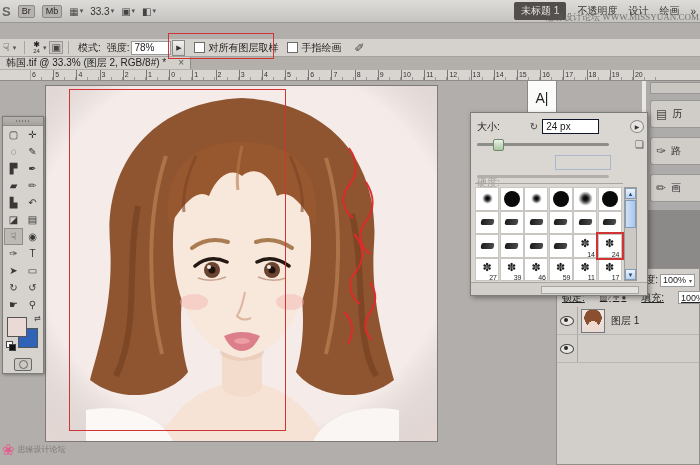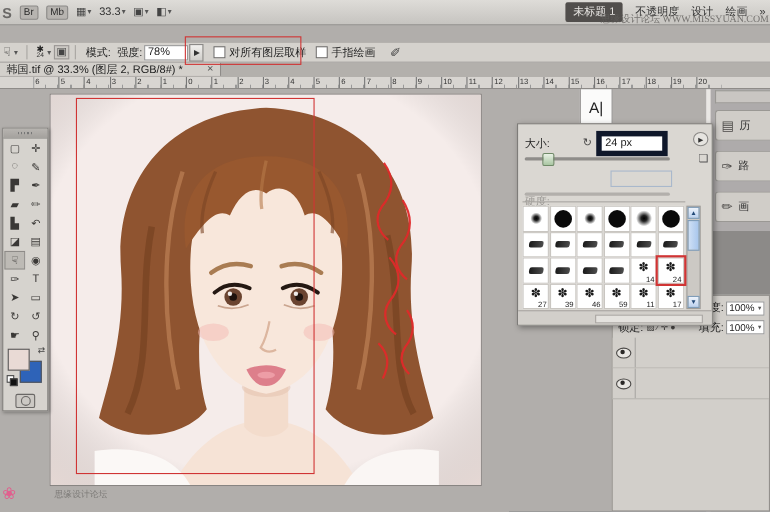--- a/index.html
+++ b/index.html
@@ -46,39 +46,39 @@
     padding:0 2px;display:flex;align-items:center;}
   .spin{width:11px;height:14px;border:1px solid #8c8a88;background:linear-gradient(#f2f1ef,#cfcdc9);
     font-size:7px;color:#333;display:flex;align-items:center;justify-content:center;margin-left:1px;}
   .cb{width:9px;height:9px;background:#fff;border:1px solid #6e6c6a;margin:0 3px 0 9px;flex:none;}
   .red-rect-options{position:absolute;left:168px;top:33px;width:104px;height:24px;
     border:1px solid #d03434;z-index:45;pointer-events:none;}
   
   .tabbar{position:absolute;left:0;top:56px;width:700px;height:14px;background:#b3b0ac;
     border-bottom:1px solid #8e8b88;z-index:20;}
   .doc-tab{position:absolute;left:0;top:0;height:13px;background:#d3d0cb;border-right:1px solid #8e8b88;
-    display:flex;align-items:center;gap:22px;padding:0 6px;font-size:10px;white-space:nowrap;}
+    display:flex;align-items:center;gap:12px;padding:0 6px;font-size:10px;white-space:nowrap;}
   .tab-close{font-size:10px;color:#555;}
   
   .ruler{position:absolute;left:0;top:70px;width:700px;height:10px;background:#d8d5d1;
     border-bottom:1px solid #8e8b88;display:flex;padding-left:30px;overflow:hidden;z-index:20;}
   .ruler-corner{position:absolute;left:0;top:0;width:30px;height:10px;background:#d8d5d1;border-right:1px solid #aaa;}
   .ruler-tick{flex:0 0 23.2px;width:23.2px;border-left:1px solid #777;font-size:7px;line-height:9px;
     color:#333;padding-left:1px;box-sizing:border-box;
     background:repeating-linear-gradient(90deg,rgba(0,0,0,0) 0 10px,#999 10px 11px);
     background-size:100% 3px;background-position:0 100%;background-repeat:no-repeat;}
   
   .canvas{position:absolute;left:0;top:80px;width:700px;height:385px;background:#b1aeab;z-index:1;}
   .photo{position:absolute;left:45px;top:5px;width:393px;height:357px;background:#f5ecea;
     border:1px solid #7d7a77;box-sizing:border-box;overflow:hidden;}
   .photo svg{display:block;}
   .red-annot{position:absolute;left:23px;top:3px;width:215px;height:340px;border:1px solid #d03434;}
   .logo-bottom{position:absolute;left:2px;top:362px;display:flex;align-items:center;gap:3px;z-index:6;}
   .logo-flower{font-size:15px;color:#e0608e;line-height:15px;}
-  .logo-text{font-size:8px;color:#7d7b78;margin-left:32px;}
+  .logo-text{font-size:8px;color:#7d7b78;}
   
   .toolbox{position:absolute;left:2px;top:116px;width:40px;background:#d6d3ce;border:1px solid #7e7c79;
     box-shadow:1px 1px 3px rgba(0,0,0,.3);z-index:15;}
   .tbx-header{height:8px;background:linear-gradient(#b7b4b0,#a5a29e);border-bottom:1px solid #8e8b88;
     display:flex;align-items:center;justify-content:center;}
   .tbx-dots{width:14px;height:2px;background:repeating-linear-gradient(90deg,#777 0 1px,rgba(0,0,0,0) 1px 3px);}
   .tools{display:grid;grid-template-columns:19px 19px;justify-content:center;}
   .tool{width:19px;height:17px;display:flex;align-items:center;justify-content:center;
     font-size:10px;color:#3a3836;background:none;border:none;padding:0;}
   .tool.active{background:#bdbab5;box-shadow:inset 0 0 0 1px #8e8b88;}
@@ -91,21 +91,21 @@
   .mini-default::after{content:"";position:absolute;left:3px;top:3px;width:5px;height:5px;background:#111;border:1px solid #444;}
   .swap-ico{position:absolute;right:2px;top:1px;font-size:8px;color:#444;}
   .mask-btn{height:18px;display:flex;align-items:center;justify-content:center;}
   .mask-shape{width:16px;height:11px;border:1px solid #6a6866;border-radius:2px;background:#ccc9c4;position:relative;}
   .mask-shape::before{content:"";position:absolute;left:4px;top:1px;width:7px;height:7px;border:1px solid #6a6866;border-radius:50%;}
   
   .brush-popup{position:absolute;left:470px;top:112px;width:176px;height:182px;background:#dad7d2;
     border:1px solid #7e7c79;box-shadow:2px 2px 5px rgba(0,0,0,.35);z-index:35;font-size:10px;}
   .bp-row1{position:absolute;left:6px;top:6px;display:flex;align-items:center;gap:4px;}
   .bp-reset{font-size:10px;color:#444;margin-left:26px;}
-  .bp-input{background:#fff;border:5px solid #0f172a;width:52px;height:13px;display:flex;align-items:center;padding-left:3px;}
+  .bp-input{background:#fff;border:1px solid #0f172a;width:52px;height:13px;display:flex;align-items:center;padding-left:3px;}
   .bp-menu{position:absolute;right:3px;top:7px;width:13px;height:13px;border-radius:50%;
     border:1px solid #8a8886;background:#e6e4e0;font-size:6px;color:#333;display:flex;align-items:center;justify-content:center;}
   .bp-new{position:absolute;right:3px;top:26px;font-size:10px;color:#555;}
   .bp-slider{position:absolute;left:6px;top:30px;width:132px;height:3px;background:#8f8d8a;border-radius:2px;}
   .bp-thumb{position:absolute;left:16px;top:-4px;width:9px;height:10px;background:linear-gradient(#e9f2e6,#a9c6a2);
     border:1px solid #6f8a68;border-radius:2px;}
   .bp-hard-label{position:absolute;left:6px;top:44px;color:#9d9a96;margin-top:19px;}
   .bp-hard-input{position:absolute;left:84px;top:42px;width:54px;height:13px;border:1px solid #a9b8cc;background:#dad7d2;}
   .bp-slider2{position:absolute;left:6px;top:62px;width:132px;height:3px;background:#b2afab;border-radius:2px;}
   .bp-sep{position:absolute;left:4px;top:70px;width:148px;height:1px;background:#a8a5a1;}
@@ -140,21 +140,21 @@
   .dock-btns{position:absolute;left:4px;top:20px;width:50px;}
   .dock-btn{height:28px;margin-bottom:9px;background:#d0cdc8;border:1px solid #9a9894;border-right:none;
     border-radius:3px 0 0 3px;display:flex;align-items:center;gap:5px;padding-left:5px;overflow:hidden;box-sizing:border-box;}
   .dock-glyph{font-size:12px;color:#4a4846;}
   .dock-label{font-size:10px;color:#333;white-space:nowrap;}
   .dock-dark{position:absolute;left:0;top:130px;width:54px;height:58px;background:#8c8a88;}
   
   .layers-panel{position:absolute;left:556px;top:268px;width:144px;height:197px;background:#d2cfca;
     border:1px solid #93908c;box-sizing:border-box;z-index:25;font-size:10px;}
   .lp-row1{position:absolute;left:0;top:3px;width:100%;height:16px;display:flex;align-items:center;justify-content:flex-end;padding-right:4px;box-sizing:border-box;gap:2px;}
-  .lp-row2{position:absolute;left:0;top:21px;width:100%;height:15px;display:flex;align-items:center;padding-left:5px;box-sizing:border-box;gap:2px;}
+  .lp-row2{position:absolute;left:0;top:21px;width:100%;height:15px;display:flex;align-items:center;padding-left:5px;box-sizing:border-box;gap:14px;text-decoration:underline;}
   .lp-label{white-space:nowrap;}
   .lock-ico{font-size:8px;color:#4a4846;margin:0 1px;}
   .lp-box{background:#fff;border:1px solid #999;height:11px;display:flex;align-items:center;padding:0 2px;gap:2px;font-size:9px;}
   .lp-box .dd{font-size:6px;}
   .layer-rows{position:absolute;left:0;top:38px;width:100%;}
   .layer-row{height:27px;display:flex;align-items:center;border-bottom:1px solid #b9b6b1;background:#d2cfca;position:relative;}
   .layer-row.active .l-body{background:#2f64ad;color:#fff;}
   .l-eye{width:20px;height:27px;border-right:1px solid #aaa7a3;display:flex;align-items:center;justify-content:center;flex:none;}
   .eye{width:12px;height:8px;border:1px solid #4a4846;border-radius:50%;position:relative;background:#e8e6e2;}
   .eye::before{content:"";position:absolute;left:3px;top:1px;width:4px;height:4px;border-radius:50%;background:#2a2826;}
@@ -595,20 +595,25 @@
         <span>100%</span>
         <span class="dd">▾</span>
       </span>
     </div>
     <div class="layer-rows">
 
         <div class="layer-row">
         <span class="l-eye">
             <span class="eye"></span>
           </span>
+        <span class="l-body">
+          <span class="l-thumb"></span>
+          <span class="l-name">图层 1</span>
+
+        </span>
       </div>
         <div class="layer-row locked italic">
         <span class="l-eye">
             <span class="eye"></span>
           </span>
       </div>
       </div>
   </div>
 
 </div>

